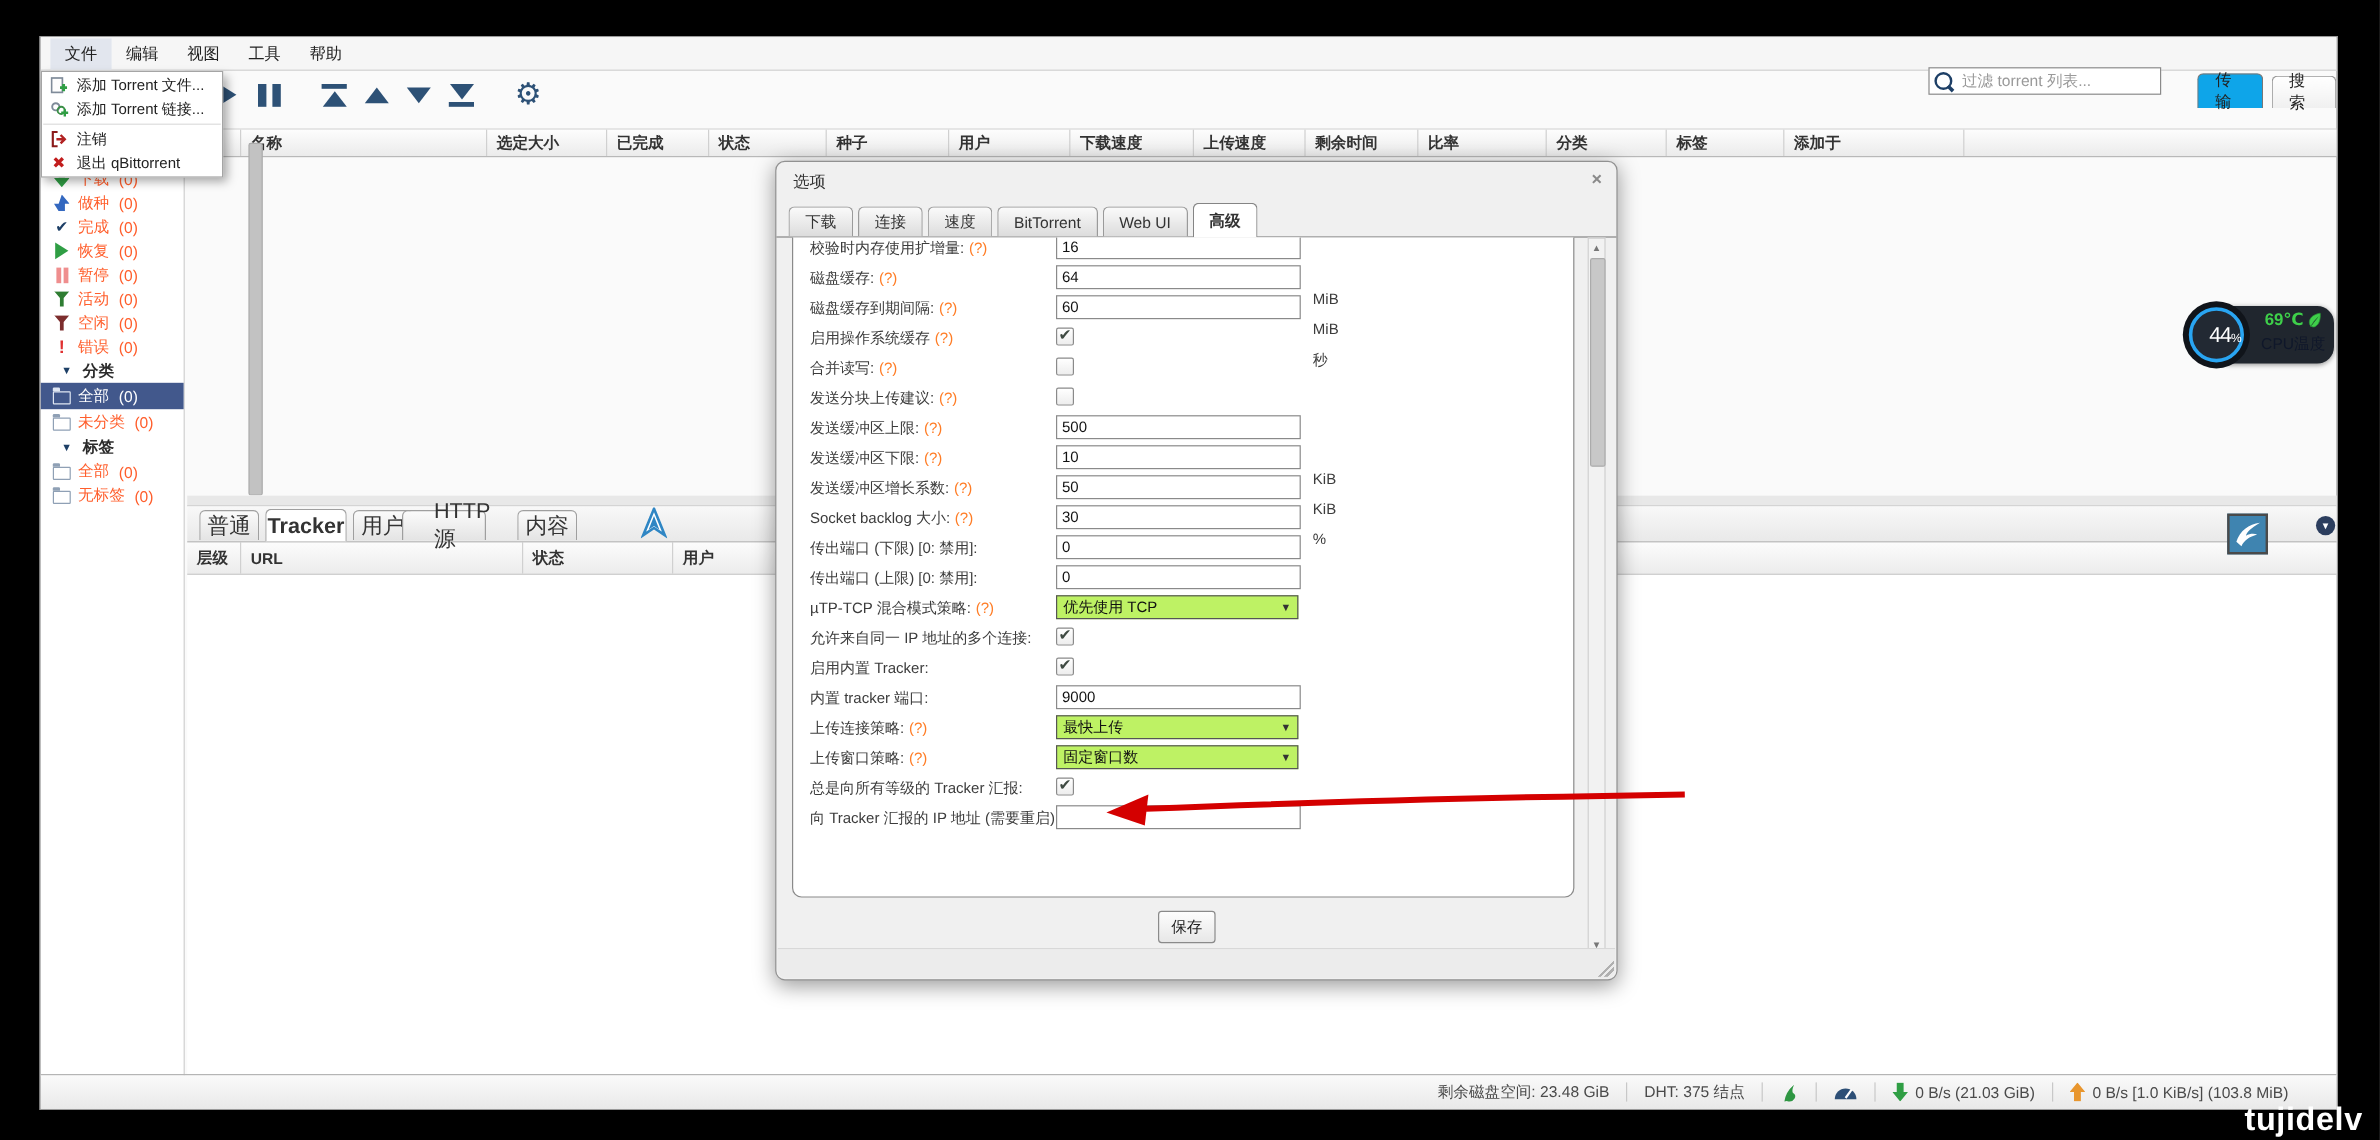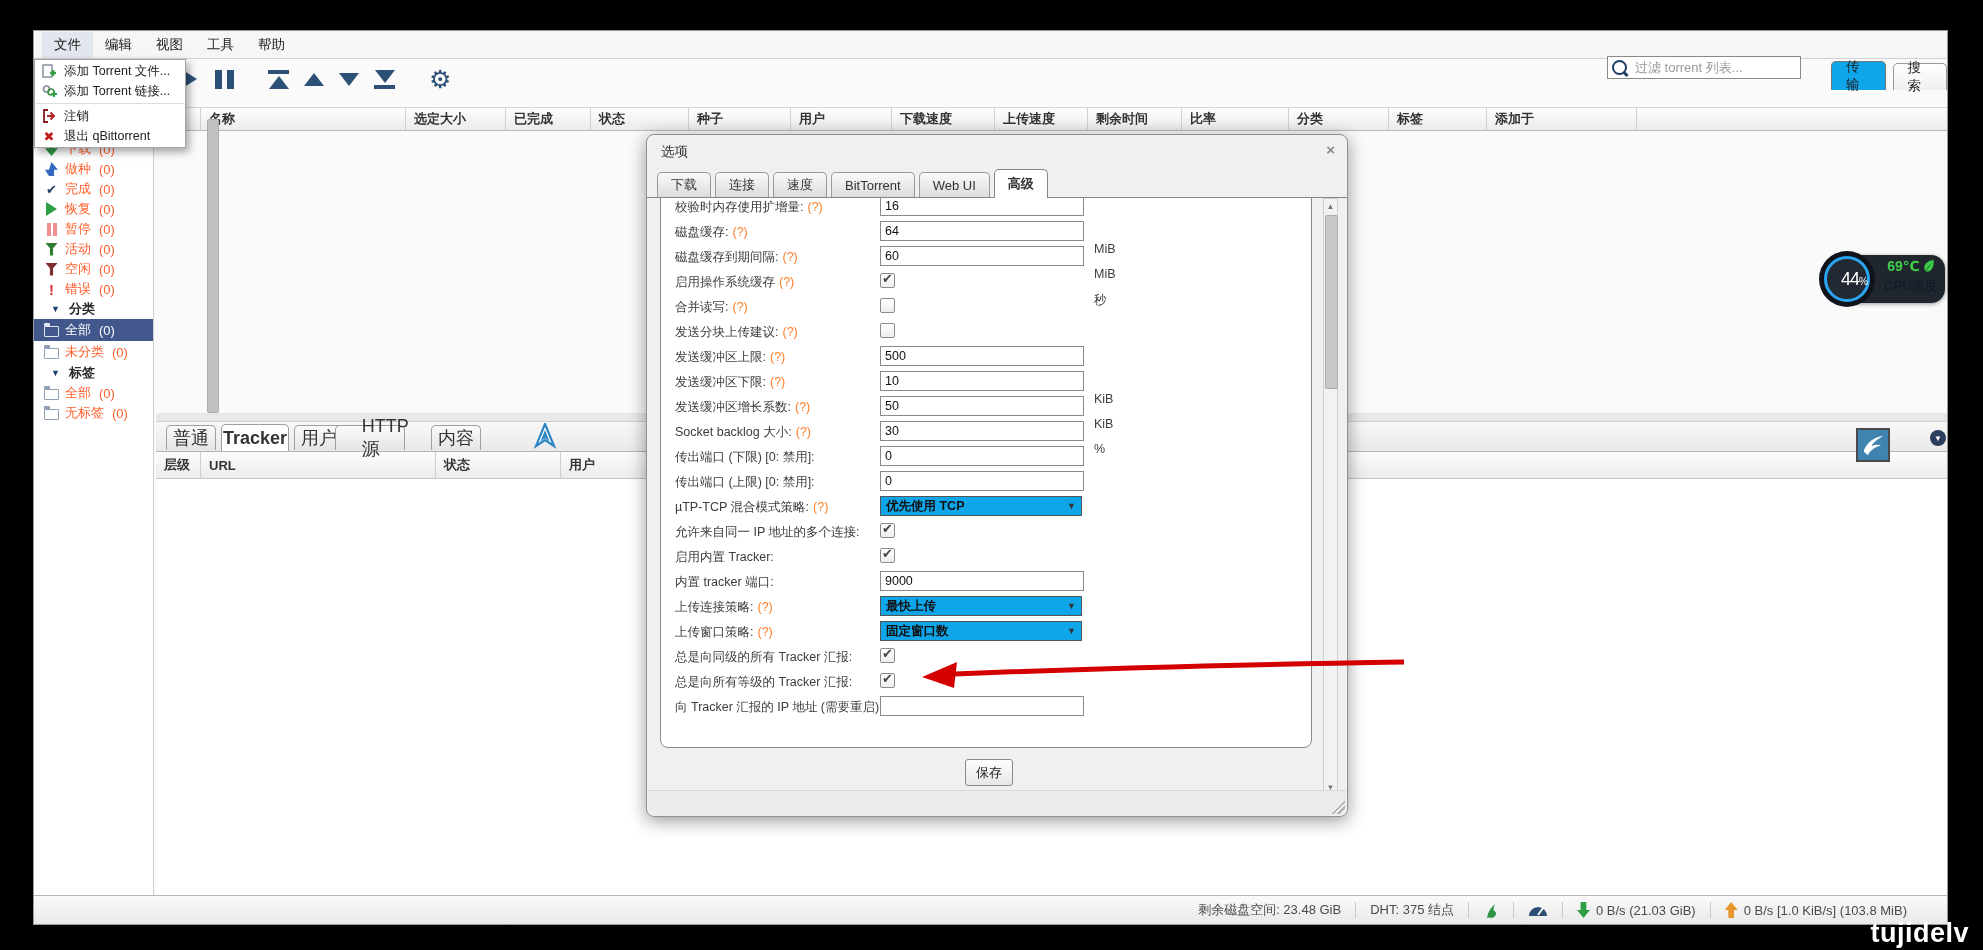--- a/index.html
+++ b/index.html
@@ -104,21 +104,21 @@
   .dlg-tabs{position:absolute;left:0;top:32px;width:100%;height:31px;border-bottom:1px solid #858585;box-sizing:border-box;display:flex;align-items:flex-end;padding-left:10px;gap:4px;}
   .dtab{height:25px;padding:0 13px;display:flex;align-items:center;font-size:13px;color:#333;background:linear-gradient(#fafafa,#dcdcdc);border:1px solid #9a9a9a;border-bottom:none;border-radius:5px 5px 0 0;box-sizing:border-box;}
   .dtab.active{background:#fff;height:29px;font-weight:bold;border-color:#858585;margin-bottom:-1px;}
   .dlg-viewport{position:absolute;left:0;top:63px;width:702px;height:553px;overflow:hidden;}
   .dlg-box{position:absolute;left:13px;top:-20px;width:652px;height:570px;border:1px solid #8a8a8a;border-radius:8px;background:#fff;box-sizing:border-box;}
   .dlg-rows{position:absolute;left:0;top:-4px;width:100%;}
   .drow{position:relative;height:25px;}
   .drow .lbl{position:absolute;left:28px;top:5px;font-size:12.5px;color:#3c3c3c;white-space:nowrap;}
   .drow .lbl a{color:#ff7d26;text-decoration:none;margin-left:4px;}
   .drow input.txt{position:absolute;left:233px;top:2px;width:194px;height:16px;border:1px solid #8a8a8a;font-size:12.5px;padding:1px 4px;font-family:inherit;color:#111;}
-  .dsel{position:absolute;left:233px;top:2px;width:202px;height:20px;border:1px solid #555;background:#0ea5e9;box-sizing:border-box;font-size:12.5px;color:#111;display:flex;align-items:center;padding-left:5px;font-weight:bold;}
+  .dsel{position:absolute;left:233px;top:2px;width:202px;height:20px;border:1px solid #555;background:#bef264;box-sizing:border-box;font-size:12.5px;color:#111;display:flex;align-items:center;padding-left:5px;}
   .dsel::after{content:"▼";position:absolute;right:5px;top:4px;font-size:9px;color:#333;}
   .cb{position:absolute;left:233px;top:4px;width:15px;height:15px;border:1px solid #8a8a8a;border-radius:2px;background:linear-gradient(#fff,#ededed);box-sizing:border-box;}
   .cb.checked::after{content:"✔";position:absolute;left:1px;top:-3px;font-size:13px;font-weight:bold;color:#3f4a42;}
   .drow .unit{position:absolute;left:447px;top:5px;font-size:12.5px;color:#3c3c3c;margin-top:43px;}
   .dlg-scroll{position:absolute;left:676px;top:63px;width:15px;height:598px;background:#f2f2f2;border:1px solid #cfcfcf;box-sizing:border-box;}
   .dlg-scroll .arr{position:absolute;left:0;width:100%;text-align:center;font-size:8px;color:#777;}
   .dlg-scroll .thumb{position:absolute;left:1px;top:16px;width:11px;height:172px;background:#c8c8c8;border:1px solid #ababab;border-radius:2px;}
   .save-btn{position:absolute;left:318px;top:624px;width:46px;height:25px;border:1px solid #8a8a8a;border-radius:3px;background:linear-gradient(#fdfdfd,#e7e7e7);font-size:13px;color:#222;display:flex;align-items:center;justify-content:center;}
   .dlg-footer{position:absolute;left:1px;bottom:1px;width:calc(100% - 2px);height:24px;background:#ececec;border-top:1px solid #d8d8d8;border-radius:0 0 7px 7px;}
   .grip{position:absolute;right:2px;bottom:2px;width:14px;height:14px;background:linear-gradient(135deg,transparent 50%,#b0b0b0 50%,#b0b0b0 60%,transparent 60%,transparent 70%,#b0b0b0 70%,#b0b0b0 80%,transparent 80%);}
@@ -517,24 +517,20 @@
             </div>
             <div class="drow">
               <span class="lbl">上传连接策略:<a>(?)</a></span>
               <div class="dsel">最快上传</div>
             </div>
             <div class="drow">
               <span class="lbl">上传窗口策略:<a>(?)</a></span>
               <div class="dsel">固定窗口数</div>
             </div>
             <div class="drow">
-              <span class="lbl">总是向同级的所有 Tracker 汇报:</span>
-              <span class="cb checked"></span>
-            </div>
-            <div class="drow">
               <span class="lbl">总是向所有等级的 Tracker 汇报:</span>
               <span class="cb checked"></span>
             </div>
             <div class="drow">
               <span class="lbl">向 Tracker 汇报的 IP 地址 (需要重启):</span>
               <input type="text" class="txt" style="">
             </div>
           </div>
       </div>
       <div class="dlg-scroll">

